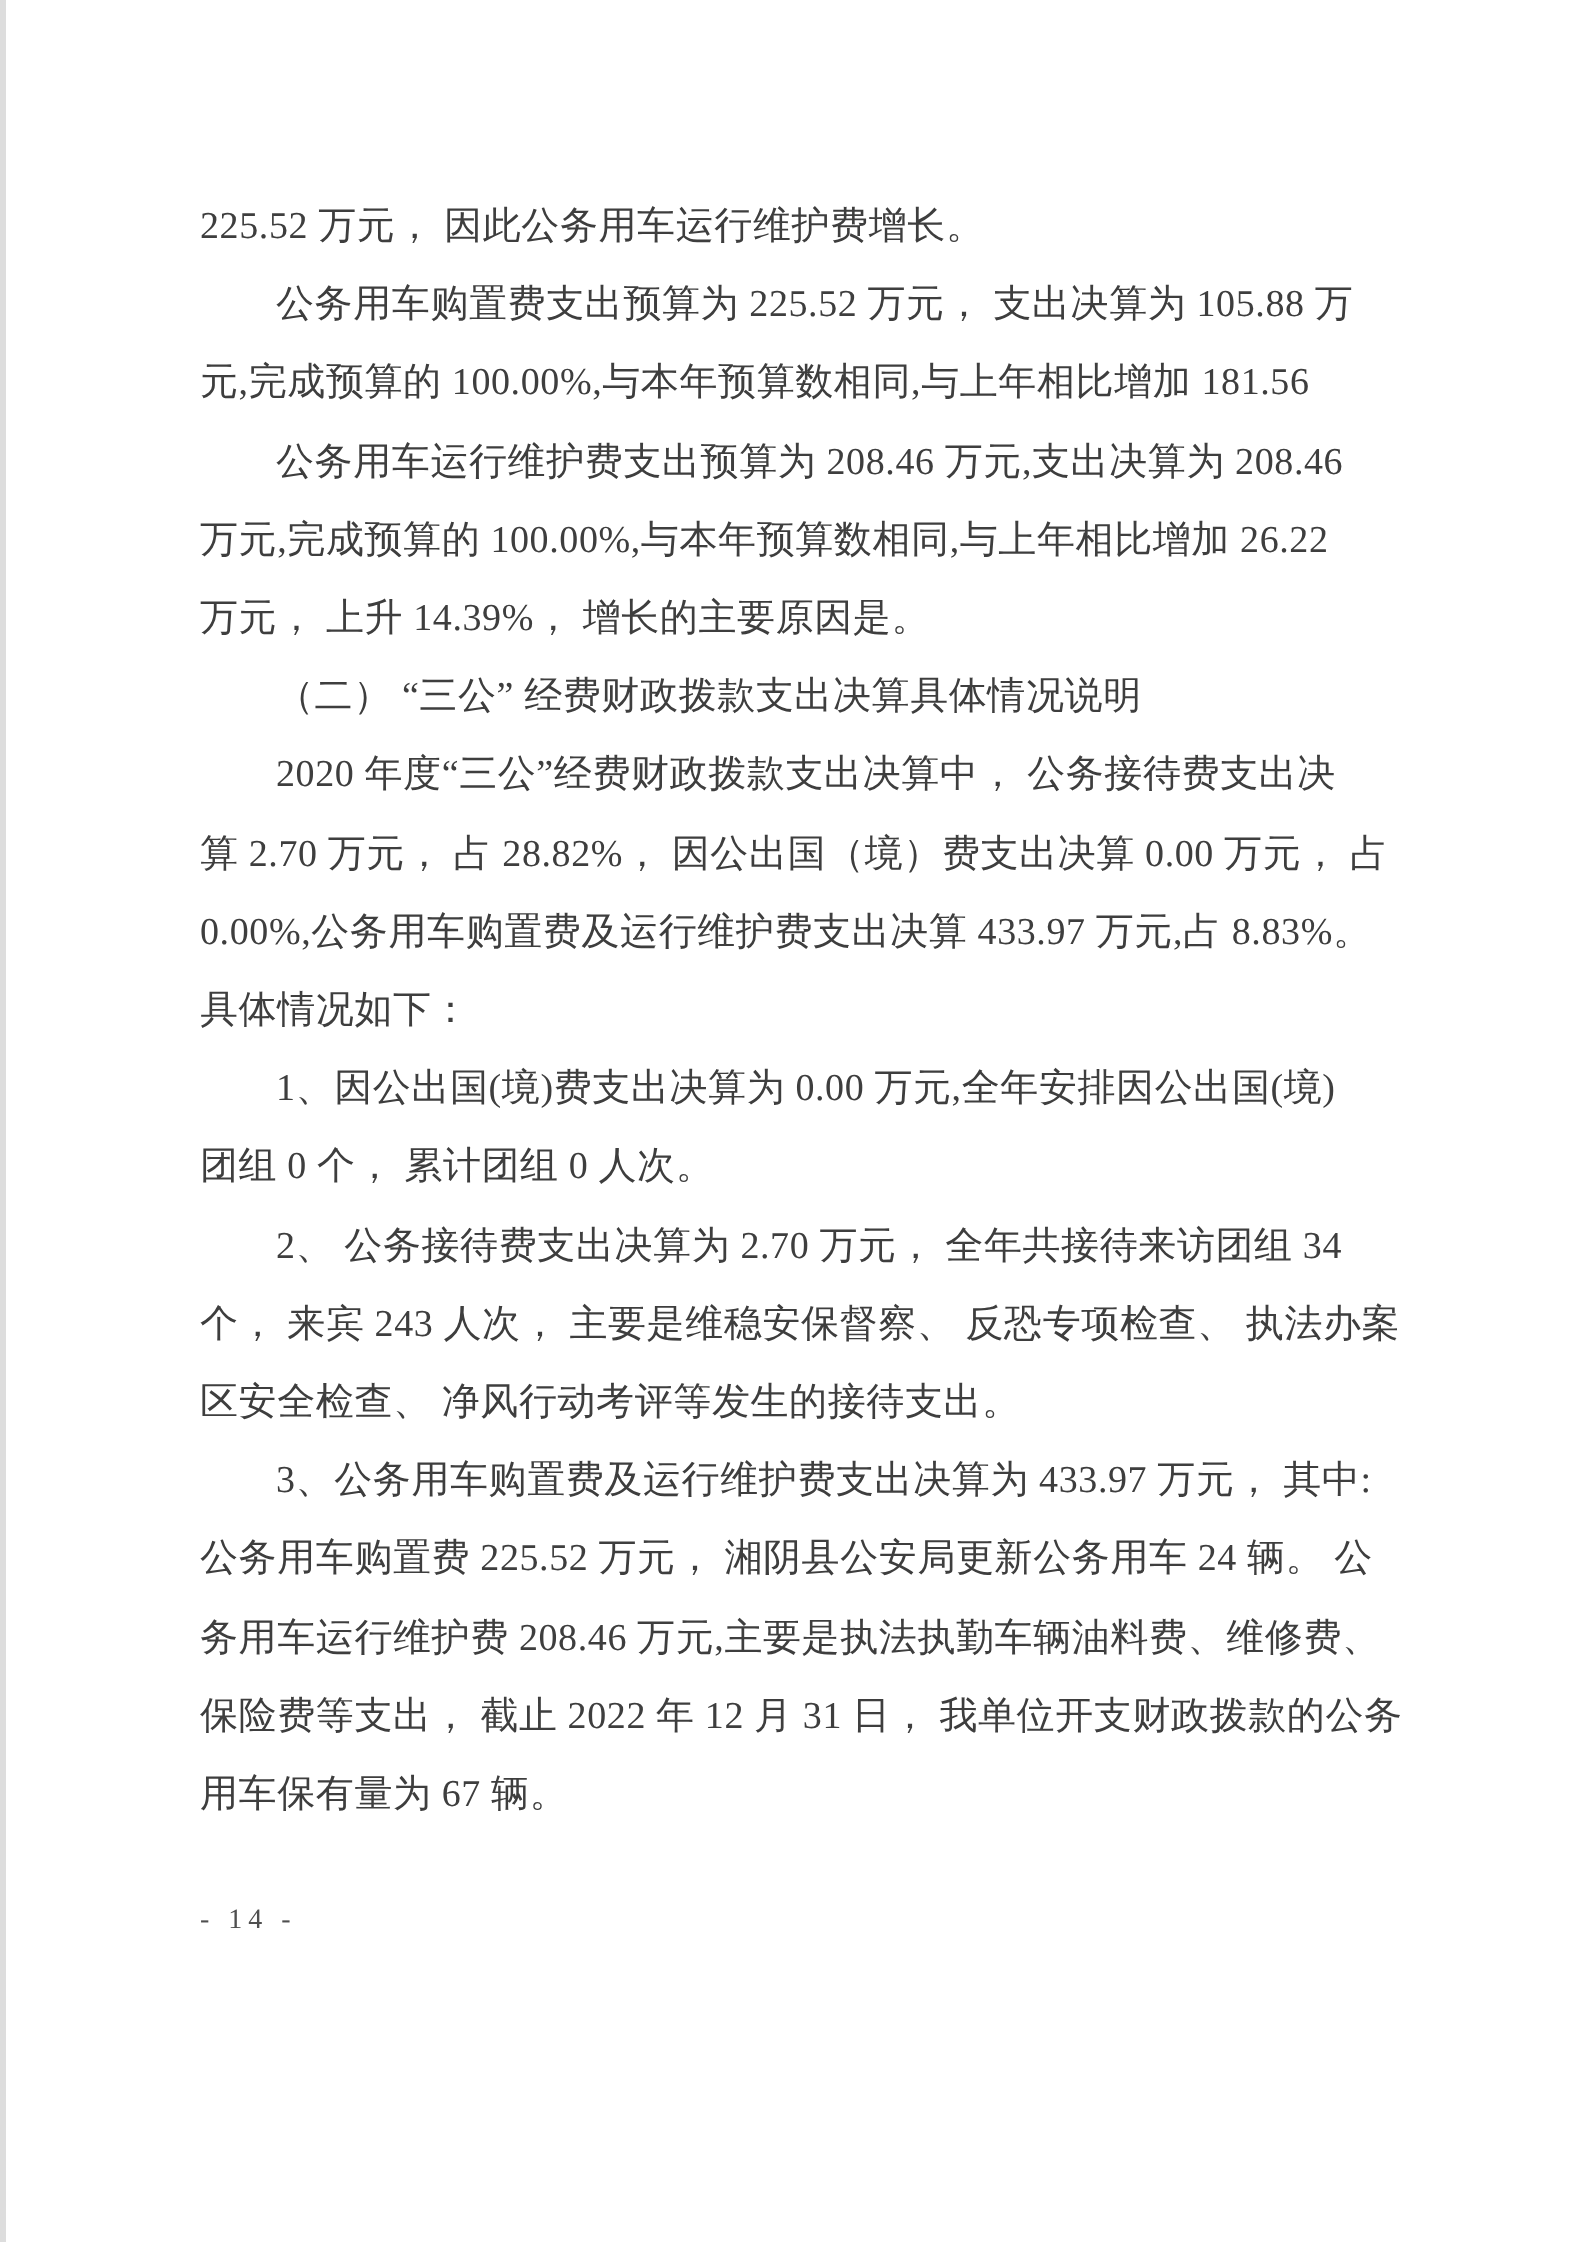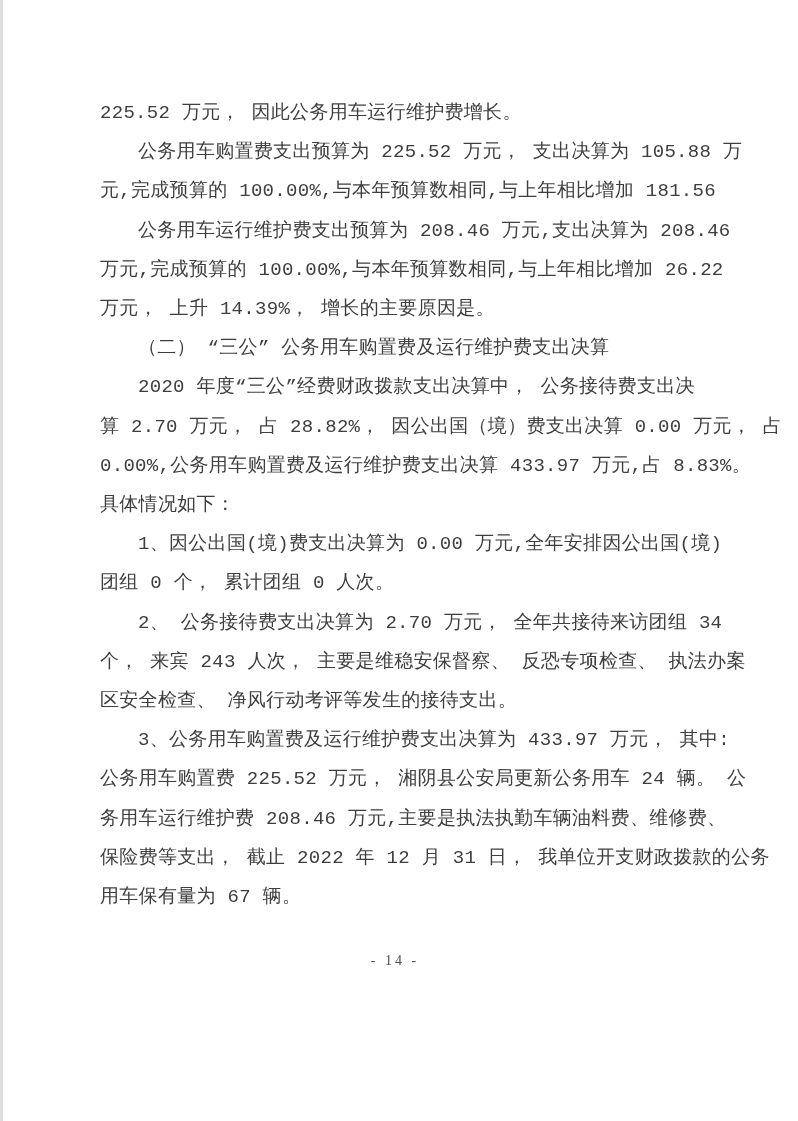--- a/index.html
+++ b/index.html
@@ -1,21 +1,21 @@
 <!DOCTYPE html>
 <html style="--page: #ffffff; --ink: #3e3e3e; --footer-ink: #4f4f4f; --scan-edge: #dddddd;"><head>
 <meta charset="utf-8">
 <style>
   :root {
     --page: #ffffff;
     --ink: #3e3e3e;
     --footer-ink: #4f4f4f;
     --scan-edge: #dddddd;
   }
-  * { margin: 0; padding: 0; box-sizing: border-box; font-family: Liberation Mono, monospace; }
+  * { margin: 0; padding: 0; box-sizing: border-box; }
   html, body {
     background: var(--page);
   }
   .page {
     position: relative;
     width: 798px;
     height: 1121px;
     background: var(--page);
     overflow: hidden;
     font-family: "Liberation Serif", "DejaVu Serif", serif;
@@ -42,40 +42,39 @@
     letter-spacing: 0.3px;
   }
   .line.indent {
     text-indent: 2em;
   }
   .footer {
     position: absolute;
     left: 100px;
     width: 590px;
     top: 953px;
-    text-align: center;
     font-size: 14px;
     color: var(--footer-ink);
     letter-spacing: 3px;
     font-family: "Liberation Serif", "DejaVu Serif", serif;
   }
 </style>
 </head>
 <body>
 
 <div class="page">
   <div class="scan-edge"></div>
   <div class="content">
       <div class="line">225.52 万元， 因此公务用车运行维护费增长。</div>
       <div class="line indent">公务用车购置费支出预算为 225.52 万元， 支出决算为 105.88 万</div>
       <div class="line">元,完成预算的 100.00%,与本年预算数相同,与上年相比增加 181.56</div>
       <div class="line indent">公务用车运行维护费支出预算为 208.46 万元,支出决算为 208.46</div>
       <div class="line">万元,完成预算的 100.00%,与本年预算数相同,与上年相比增加 26.22</div>
       <div class="line">万元， 上升 14.39%， 增长的主要原因是。</div>
-      <div class="line indent">（二） “三公” 公务用车购置费及运行维护费支出决算</div>
+      <div class="line indent">（二） “三公” 经费财政拨款支出决算具体情况说明</div>
       <div class="line indent">2020 年度“三公”经费财政拨款支出决算中， 公务接待费支出决</div>
       <div class="line">算 2.70 万元， 占 28.82%， 因公出国（境）费支出决算 0.00 万元， 占</div>
       <div class="line">0.00%,公务用车购置费及运行维护费支出决算 433.97 万元,占 8.83%。</div>
       <div class="line">具体情况如下：</div>
       <div class="line indent">1、因公出国(境)费支出决算为 0.00 万元,全年安排因公出国(境)</div>
       <div class="line">团组 0 个， 累计团组 0 人次。</div>
       <div class="line indent">2、 公务接待费支出决算为 2.70 万元， 全年共接待来访团组 34</div>
       <div class="line">个， 来宾 243 人次， 主要是维稳安保督察、 反恐专项检查、 执法办案</div>
       <div class="line">区安全检查、 净风行动考评等发生的接待支出。</div>
       <div class="line indent">3、公务用车购置费及运行维护费支出决算为 433.97 万元， 其中:</div>

